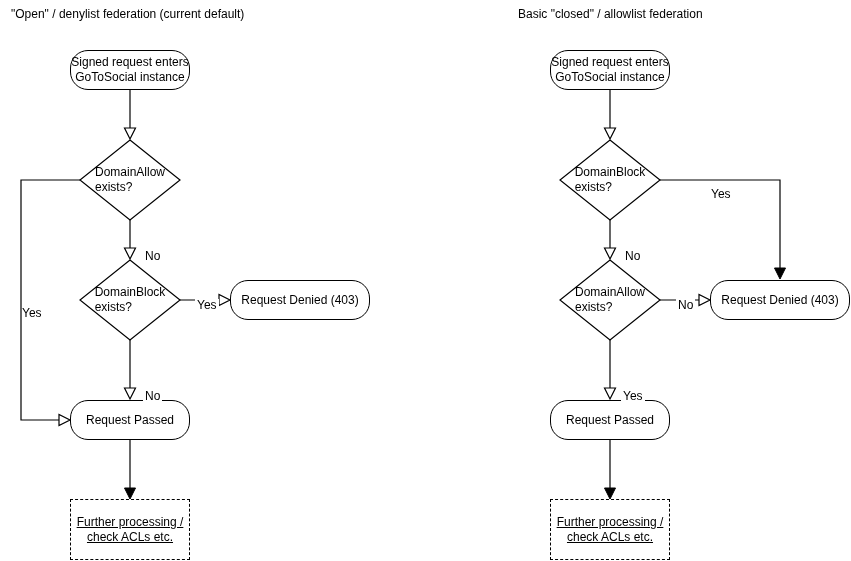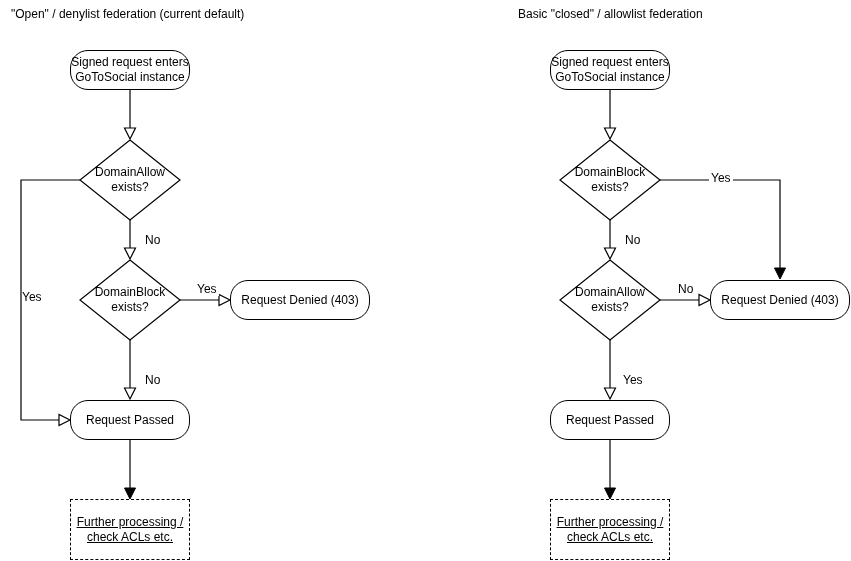--- a/index.html
+++ b/index.html
@@ -61,31 +61,31 @@
   }
   .rounded { border-radius: 18px; }
   .dashed  { border: 1px dashed #000000; text-decoration: underline; }
   .diamond-label {
     position: absolute;
     width: 100px;
     height: 30px;
     display: flex;
     align-items: center;
     justify-content: center;
-    text-align: center;
     white-space: pre-line;
     line-height: 15px;
     pointer-events: none;
   }
   .edge-label {
     position: absolute;
     background: #ffffff;
     line-height: 13px;
     padding: 0 2px;
     white-space: nowrap;
+    margin-top: 16px;
   }
 </style>
 </head>
 <body>
 
 <div class="canvas">
 
   <svg class="edges" width="851" height="561" viewBox="0 0 851 561">
 
     <g>

